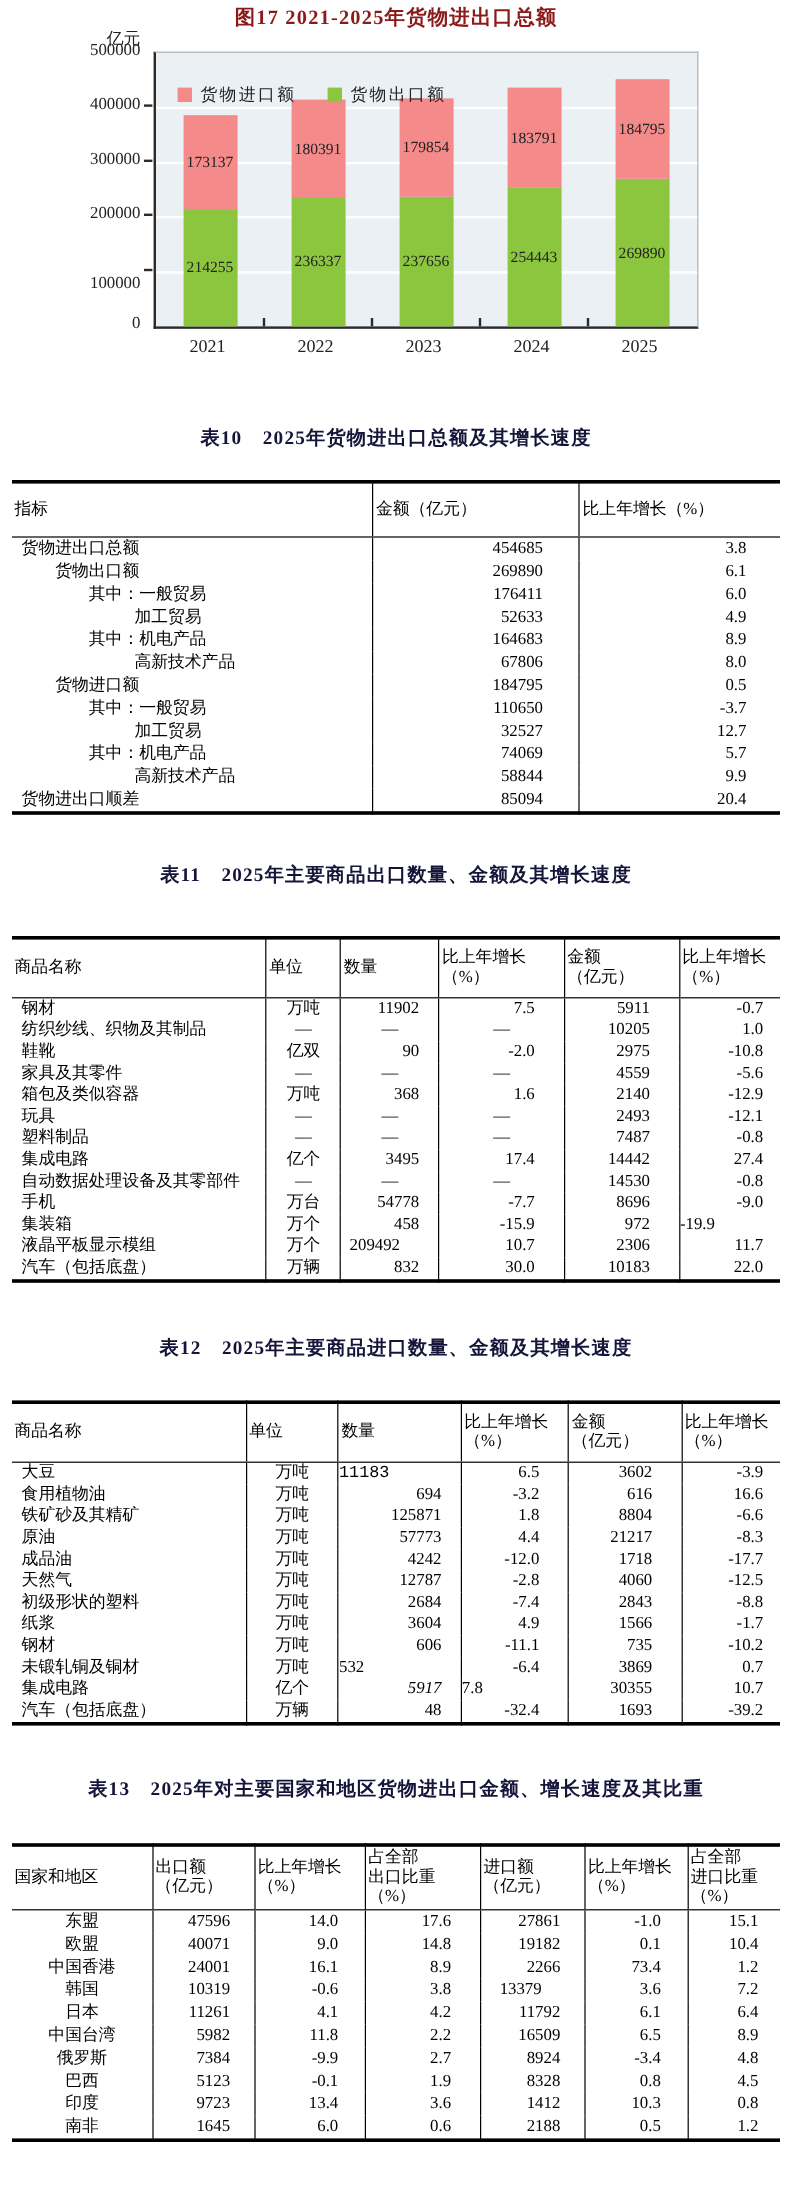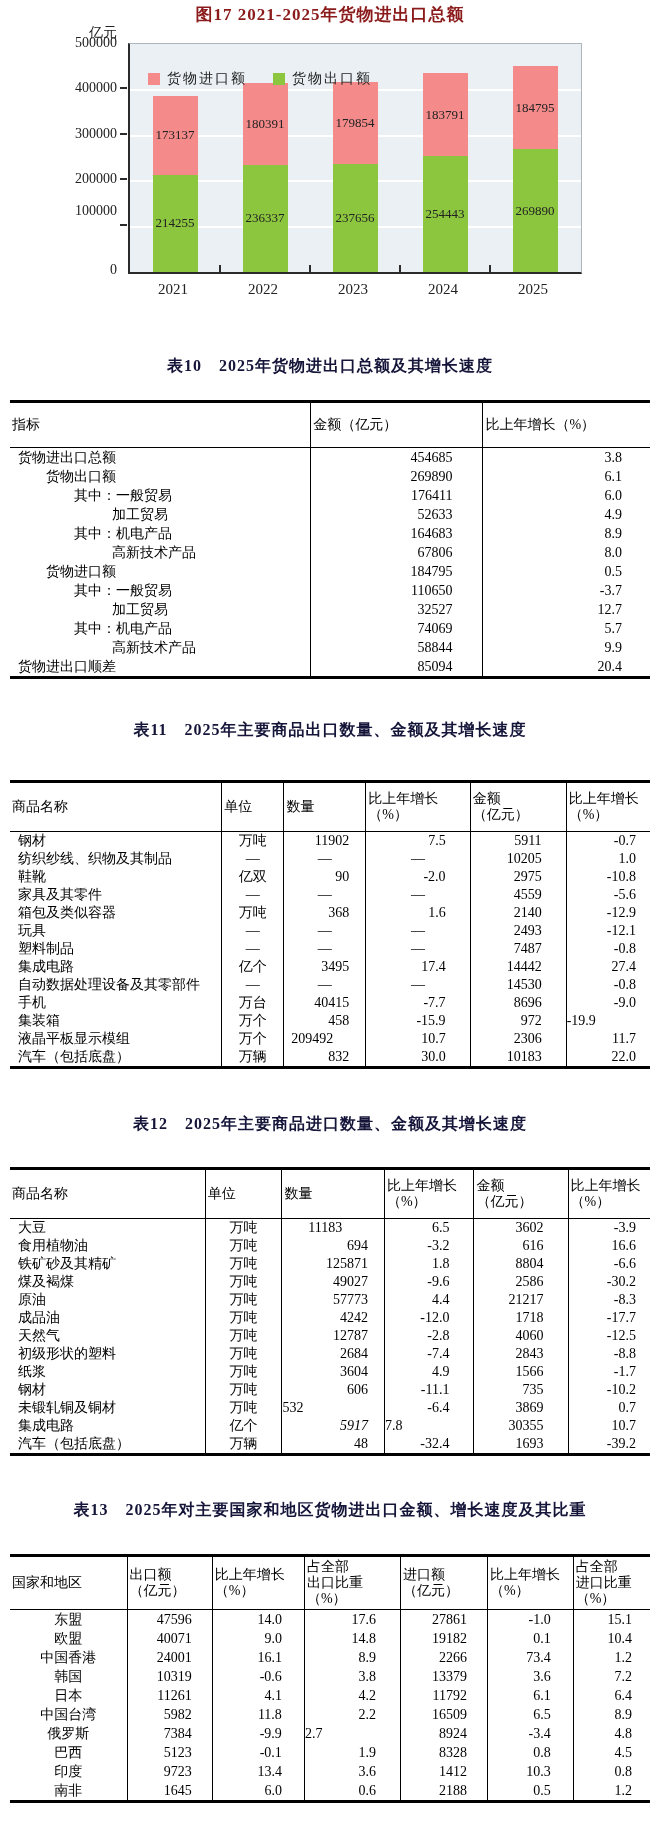--- a/index.html
+++ b/index.html
@@ -78,21 +78,21 @@
       <div class="legend-item">
         <span class="legend-swatch" style="background: rgb(244, 138, 138);"></span>
         <span class="legend-label">货物进口额</span>
       </div>
       <div class="legend-item">
         <span class="legend-swatch" style="background: rgb(140, 198, 63);"></span>
         <span class="legend-label">货物出口额</span>
       </div>
     </div>
 <div class="y-tick-label" style="top: 261px;">0</div>
-    <div class="y-tick-label" style="top: 202px;">100000</div>
+    <div class="y-tick-label" style="top: 228px;">100000</div>
     <div class="y-tick" style="top: 223.6px;"></div>
     <div class="y-tick-label" style="top: 170.2px;">200000</div>
     <div class="y-tick" style="top: 178.2px;"></div>
     <div class="y-tick-label" style="top: 124.8px;">300000</div>
     <div class="y-tick" style="top: 132.8px;"></div>
     <div class="y-tick-label" style="top: 79.4px;">400000</div>
     <div class="y-tick" style="top: 87.4px;"></div>
     <div class="y-tick-label" style="top: 34px;">500000</div>
     <div class="x-label" style="left: 133px;">2021</div>
     <div class="x-label" style="left: 223px;">2022</div>
@@ -268,21 +268,21 @@
         <td style="text-align: left; padding-left: 8px;">自动数据处理设备及其零部件</td>
         <td style="text-align: center;">—</td>
         <td style="text-align: center;">—</td>
         <td style="text-align: center;">—</td>
         <td style="text-align: right; padding-right: 24px;">14530</td>
         <td style="text-align: right; padding-right: 14px;">-0.8</td>
       </tr>
       <tr>
         <td style="text-align: left; padding-left: 8px;">手机</td>
         <td style="text-align: center;">万台</td>
-        <td style="text-align: right; padding-right: 16px;">40415</td>
+        <td style="text-align: right; padding-right: 16px;">54778</td>
         <td style="text-align: right; padding-right: 24px;">-7.7</td>
         <td style="text-align: right; padding-right: 24px;">8696</td>
         <td style="text-align: right; padding-right: 14px;">-9.0</td>
       </tr>
       <tr>
         <td style="text-align: left; padding-left: 8px;">集装箱</td>
         <td style="text-align: center;">万个</td>
         <td style="text-align: right; padding-right: 16px;">458</td>
         <td style="text-align: right; padding-right: 24px;">-15.9</td>
         <td style="text-align: right; padding-right: 24px;">972</td>
@@ -324,48 +324,40 @@
         <th><span>数量</span></th>
         <th><span>比上年增长</span><br><span>（%）</span></th>
         <th><span>金额</span><br><span>（亿元）</span></th>
         <th><span>比上年增长</span><br><span>（%）</span></th>
       </tr>
     </thead>
     <tbody>
       <tr>
         <td style="text-align: left; padding-left: 8px;">大豆</td>
         <td style="text-align: center;">万吨</td>
-        <td style="text-align: center; padding-right: 16px;">11183</td>
+        <td style="text-align: left; padding-right: 16px; font-family: Liberation Mono, monospace;">11183</td>
         <td style="text-align: right; padding-right: 24px;">6.5</td>
         <td style="text-align: right; padding-right: 24px;">3602</td>
         <td style="text-align: right; padding-right: 14px;">-3.9</td>
       </tr>
       <tr>
         <td style="text-align: left; padding-left: 8px;">食用植物油</td>
         <td style="text-align: center;">万吨</td>
         <td style="text-align: right; padding-right: 16px;">694</td>
         <td style="text-align: right; padding-right: 24px;">-3.2</td>
         <td style="text-align: right; padding-right: 24px;">616</td>
         <td style="text-align: right; padding-right: 14px;">16.6</td>
       </tr>
       <tr>
         <td style="text-align: left; padding-left: 8px;">铁矿砂及其精矿</td>
         <td style="text-align: center;">万吨</td>
         <td style="text-align: right; padding-right: 16px;">125871</td>
         <td style="text-align: right; padding-right: 24px;">1.8</td>
         <td style="text-align: right; padding-right: 24px;">8804</td>
         <td style="text-align: right; padding-right: 14px;">-6.6</td>
-      </tr>
-      <tr>
-        <td style="text-align: left; padding-left: 8px;">煤及褐煤</td>
-        <td style="text-align: center;">万吨</td>
-        <td style="text-align: right; padding-right: 16px;">49027</td>
-        <td style="text-align: right; padding-right: 24px;">-9.6</td>
-        <td style="text-align: right; padding-right: 24px;">2586</td>
-        <td style="text-align: right; padding-right: 14px;">-30.2</td>
       </tr>
       <tr>
         <td style="text-align: left; padding-left: 8px;">原油</td>
         <td style="text-align: center;">万吨</td>
         <td style="text-align: right; padding-right: 16px;">57773</td>
         <td style="text-align: right; padding-right: 24px;">4.4</td>
         <td style="text-align: right; padding-right: 24px;">21217</td>
         <td style="text-align: right; padding-right: 14px;">-8.3</td>
       </tr>
       <tr>
@@ -483,21 +475,21 @@
         <td style="text-align: right; padding-right: 24px;">8.9</td>
         <td style="text-align: right; padding-right: 20px;">2266</td>
         <td style="text-align: right; padding-right: 22px;">73.4</td>
         <td style="text-align: right; padding-right: 18px;">1.2</td>
       </tr>
       <tr>
         <td style="text-align: center;">韩国</td>
         <td style="text-align: right; padding-right: 20px;">10319</td>
         <td style="text-align: right; padding-right: 22px;">-0.6</td>
         <td style="text-align: right; padding-right: 24px;">3.8</td>
-        <td style="text-align: right; padding-right: 20px;">13379</td>
+        <td style="text-align: center; padding-right: 20px;">13379</td>
         <td style="text-align: right; padding-right: 22px;">3.6</td>
         <td style="text-align: right; padding-right: 18px;">7.2</td>
       </tr>
       <tr>
         <td style="text-align: center;">日本</td>
         <td style="text-align: right; padding-right: 20px;">11261</td>
         <td style="text-align: right; padding-right: 22px;">4.1</td>
         <td style="text-align: right; padding-right: 24px;">4.2</td>
         <td style="text-align: right; padding-right: 20px;">11792</td>
         <td style="text-align: right; padding-right: 22px;">6.1</td>
@@ -509,21 +501,21 @@
         <td style="text-align: right; padding-right: 22px;">11.8</td>
         <td style="text-align: right; padding-right: 24px;">2.2</td>
         <td style="text-align: right; padding-right: 20px;">16509</td>
         <td style="text-align: right; padding-right: 22px;">6.5</td>
         <td style="text-align: right; padding-right: 18px;">8.9</td>
       </tr>
       <tr>
         <td style="text-align: center;">俄罗斯</td>
         <td style="text-align: right; padding-right: 20px;">7384</td>
         <td style="text-align: right; padding-right: 22px;">-9.9</td>
-        <td style="text-align: left; padding-right: 24px;">2.7</td>
+        <td style="text-align: right; padding-right: 24px;">2.7</td>
         <td style="text-align: right; padding-right: 20px;">8924</td>
         <td style="text-align: right; padding-right: 22px;">-3.4</td>
         <td style="text-align: right; padding-right: 18px;">4.8</td>
       </tr>
       <tr>
         <td style="text-align: center;">巴西</td>
         <td style="text-align: right; padding-right: 20px;">5123</td>
         <td style="text-align: right; padding-right: 22px;">-0.1</td>
         <td style="text-align: right; padding-right: 24px;">1.9</td>
         <td style="text-align: right; padding-right: 20px;">8328</td>

